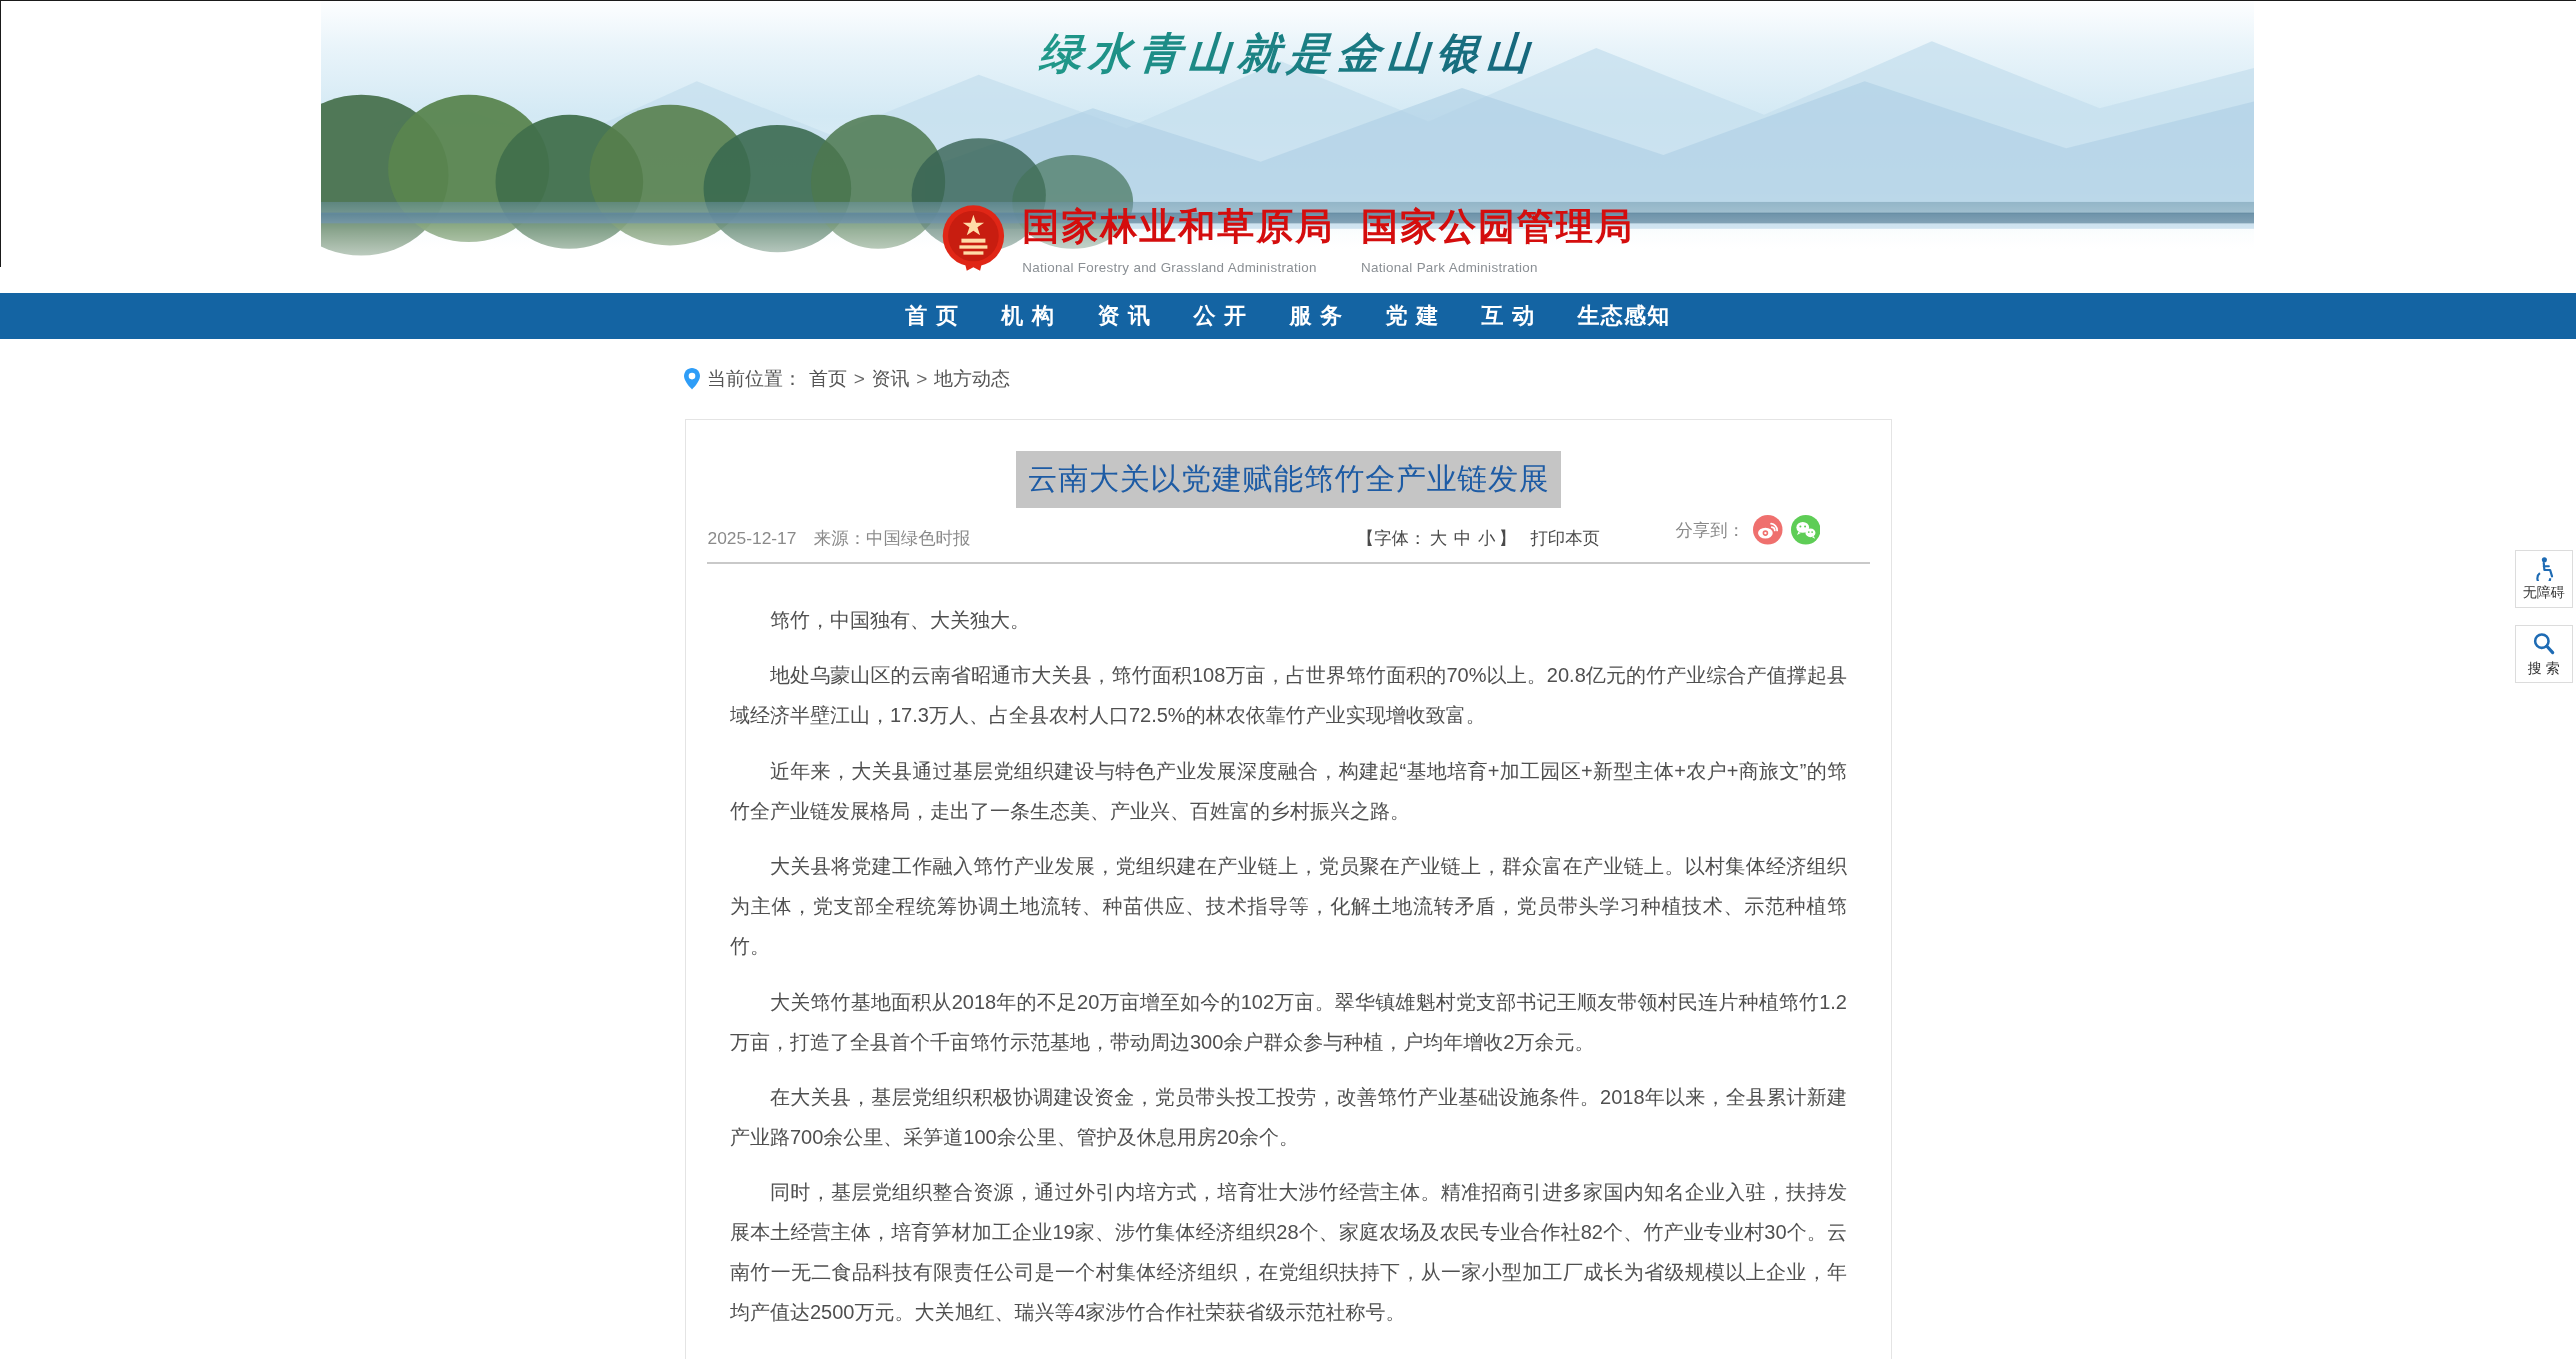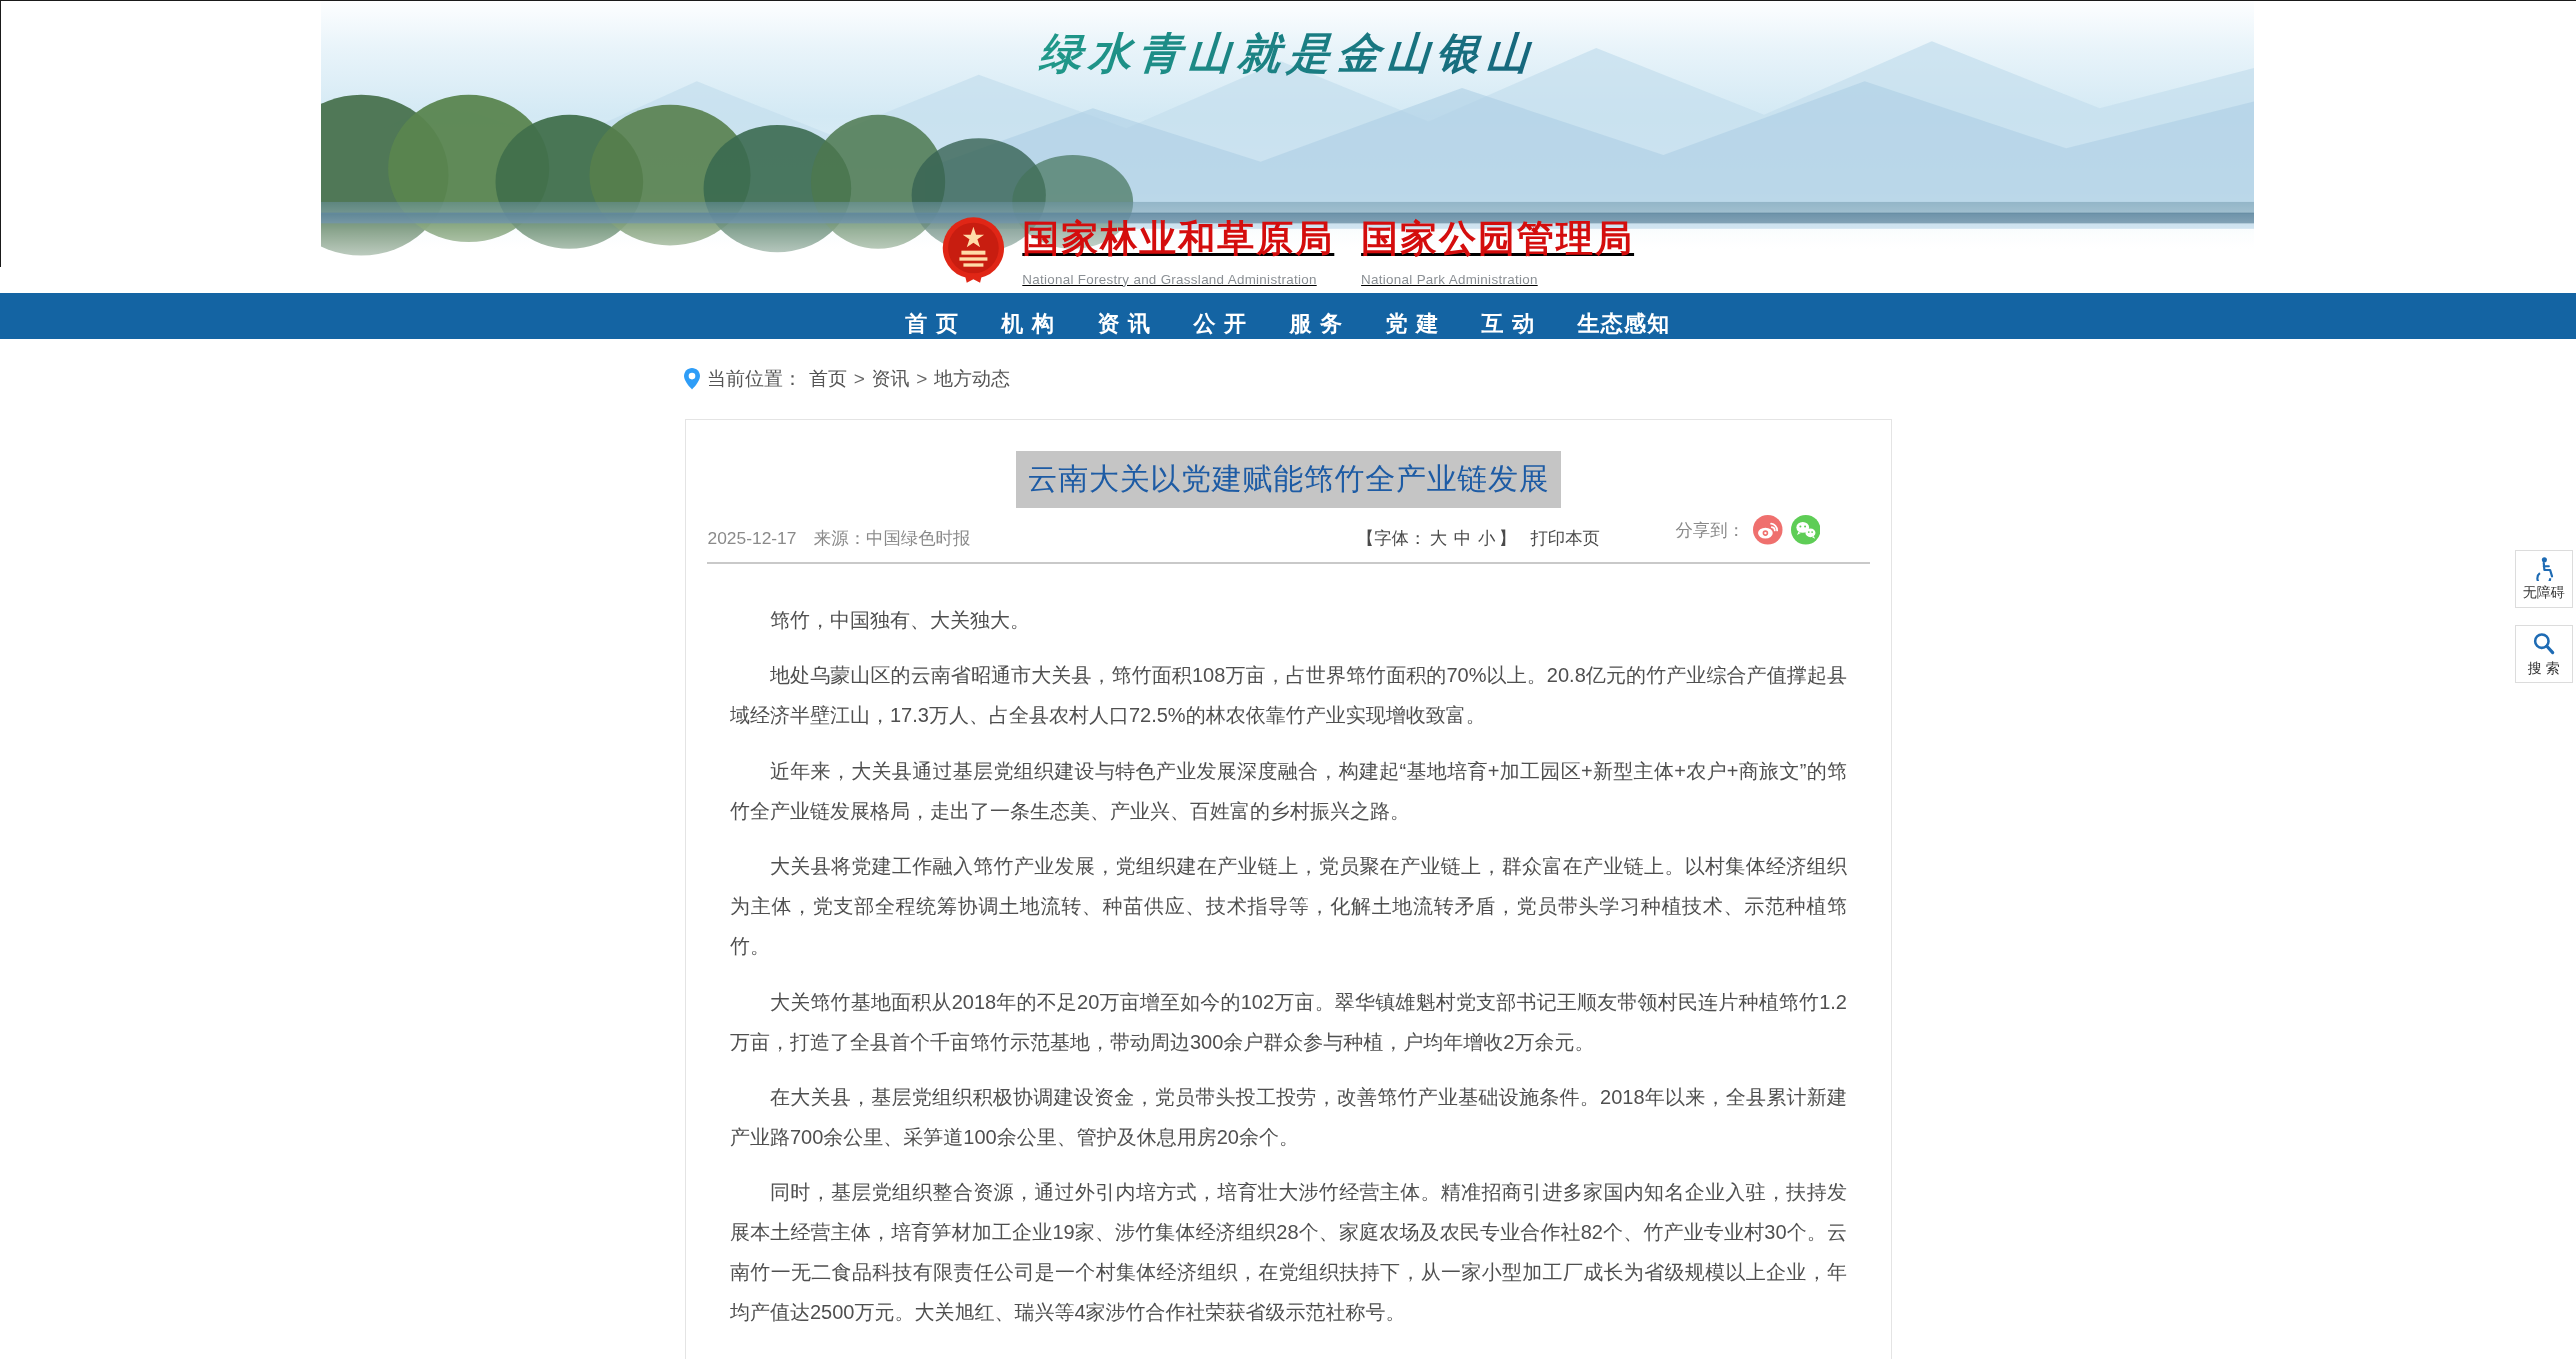--- a/index.html
+++ b/index.html
@@ -18,31 +18,31 @@
   }
   .banner-art{position:absolute;left:0;top:0;width:100%;height:100%;}
   .banner-slogan{
     position:absolute;left:0;right:0;top:24px;text-align:center;
     font-family:"DejaVu Serif",serif;font-style:italic;font-weight:700;
     font-size:43px;letter-spacing:6.7px;transform:skewX(-4deg);
     background:linear-gradient(90deg,#176b7d,#21a08b,#145f7b,#1d8d84);
     -webkit-background-clip:text;background-clip:text;color:transparent;
   }
   .logo-row{
-    position:absolute;left:50%;top:213px;transform:translateX(-50%);
-    display:flex;align-items:center;gap:17.4px;white-space:nowrap;text-decoration:underline;
+    position:absolute;left:50%;top:201px;transform:translateX(-50%);
+    display:flex;align-items:center;gap:17.4px;white-space:nowrap;
   }
   .logo-col{display:flex;flex-direction:column;}
   .logo-cn{font-size:37px;font-weight:700;color:var(--red,#d40d0d);letter-spacing:2px;}
   .logo-en{font-size:13.4px;color:#8a8f94;margin-top:7.4px;letter-spacing:0.3px;}
   .logo-col2{margin-left:9.4px;}
 
   
   .navbar{position:absolute;top:293px;left:0;width:2576px;height:46px;background:var(--nav-blue,#1464a3);}
-  .nav-inner{height:100%;display:flex;justify-content:center;align-items:flex-end;gap:42px;}
+  .nav-inner{height:100%;display:flex;justify-content:center;align-items:center;gap:42px;}
   .nav-item{color:#ffffff;font-size:22px;font-weight:700;letter-spacing:1.3px;cursor:pointer;white-space:nowrap;}
 
   
   .breadcrumb{position:absolute;left:684px;top:366px;display:flex;align-items:center;gap:7px;font-size:19px;color:#555;}
   .bc-link{color:#555;text-decoration:none;cursor:pointer;}
   .bc-sep{color:#666;}
 
   
   .card{
     position:absolute;left:685px;top:419px;width:1207px;height:941px;

